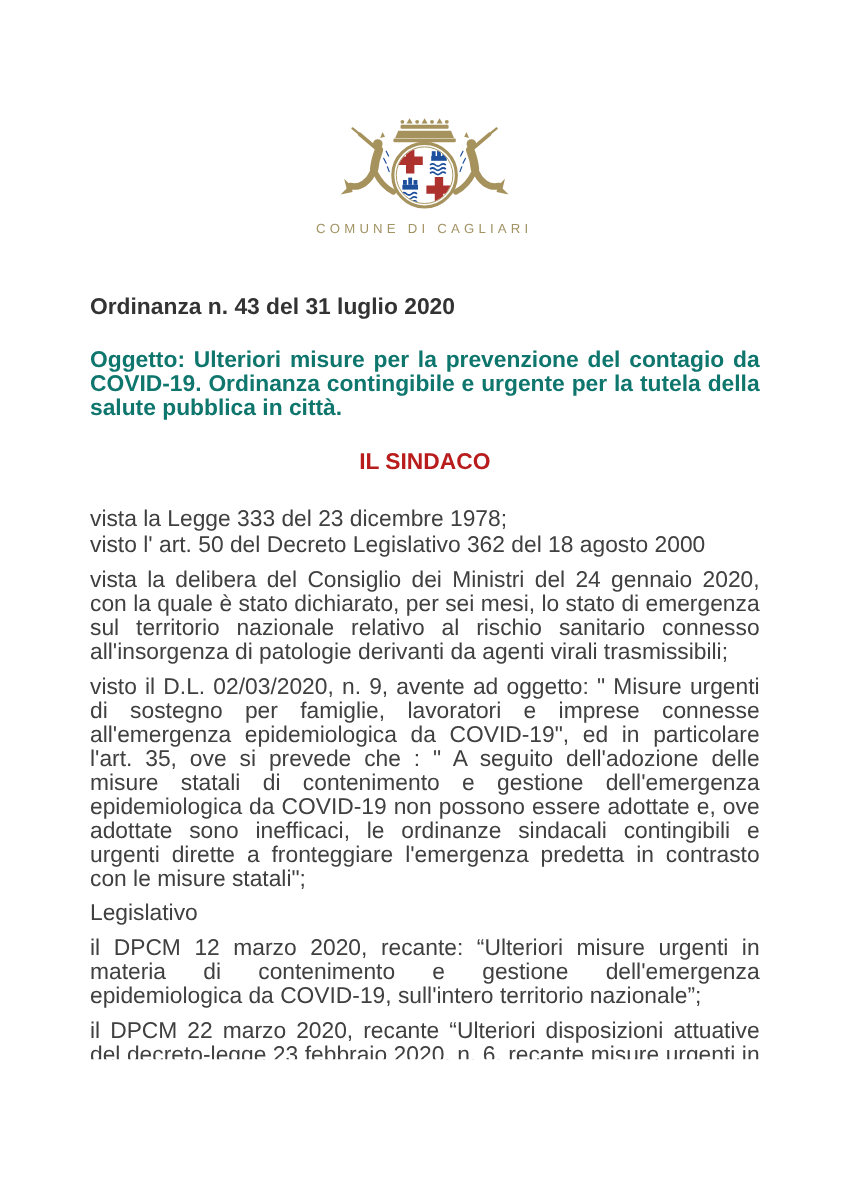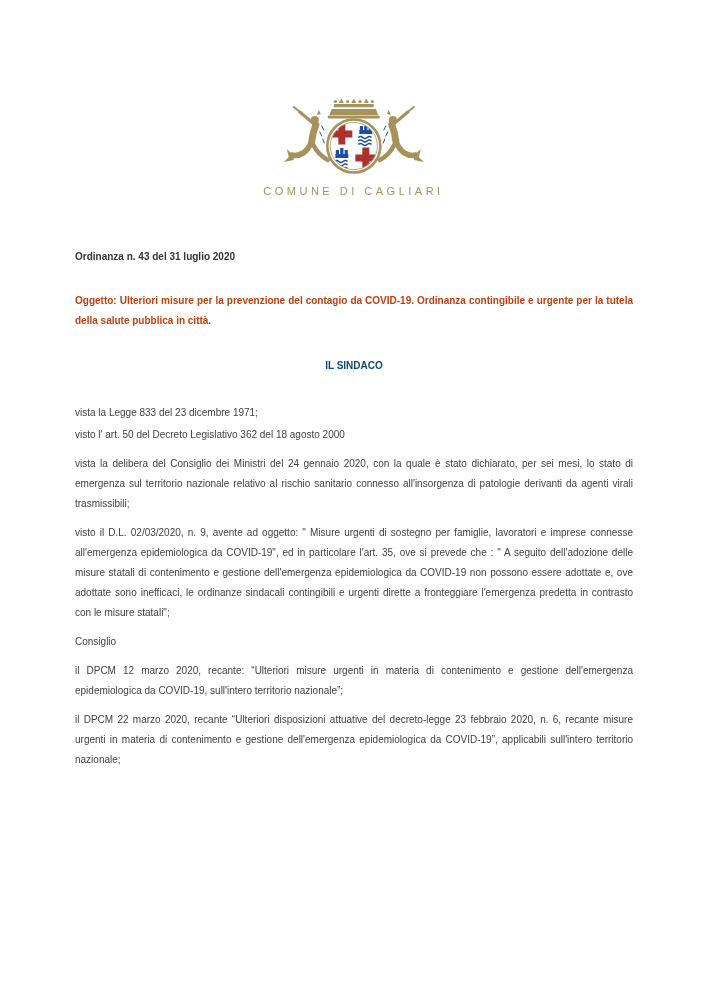--- a/index.html
+++ b/index.html
@@ -26,35 +26,35 @@
     letter-spacing: 3.5px;
     color: #a29365;
     white-space: nowrap;
   }
   .content {
     position: absolute;
     top: 247px;
     left: 75px;
     width: 558px;
   }
-  .content p { margin: 0; font-size: 10px; line-height: 20px; }
+  .content p { margin: 0; font-size: 19px; line-height: 20px; }
   .ordinance-title {
     font-weight: bold;
     color: #333333;
     margin-bottom: 24px !important;
   }
   .subject {
     font-weight: bold;
-    color: #c2410c;
+    color: #0f766e;
     text-align: justify;
     margin-bottom: 25px !important;
   }
   .issuer {
     font-weight: bold;
-    color: #0c4a6e;
+    color: #b91c1c;
     text-align: center;
     margin-bottom: 27px !important;
   }
   .para { text-align: justify; margin-bottom: 9px !important; }
   .para.tight { margin-bottom: 2px !important; }
   .para.justify-last { text-align-last: justify; }
 </style>
 </head>
 <body>
 
@@ -134,23 +134,23 @@
       </g>
     </svg>
     <div class="crest-title">COMUNE DI CAGLIARI</div>
   </header>
 
   <main class="content">
     <p class="ordinance-title">Ordinanza n. 43 del 31 luglio 2020</p>
     <p class="subject">Oggetto: Ulteriori misure per la prevenzione del contagio da COVID-19. Ordinanza contingibile e urgente per la tutela della salute pubblica in città.</p>
     <p class="issuer">IL SINDACO</p>
     <div id="paragraphs">
-        <p class="para tight">vista la Legge 833 del 23 dicembre 1971;</p>
+        <p class="para tight">vista la Legge 333 del 23 dicembre 1978;</p>
         <p class="para">visto l' art. 50  del Decreto Legislativo 362 del 18 agosto 2000</p>
         <p class="para">vista la delibera del Consiglio dei Ministri del 24 gennaio 2020, con la quale è stato dichiarato, per sei mesi, lo stato di emergenza sul territorio nazionale relativo al rischio sanitario connesso all'insorgenza di patologie derivanti da agenti virali trasmissibili;</p>
         <p class="para">visto il D.L. 02/03/2020, n. 9, avente ad oggetto: " Misure urgenti di sostegno per famiglie, lavoratori e imprese connesse all'emergenza epidemiologica da COVID-19", ed in particolare l'art. 35, ove si prevede che : " A seguito dell'adozione delle misure statali di contenimento e gestione dell'emergenza epidemiologica da COVID-19 non possono essere adottate e, ove adottate sono inefficaci, le ordinanze sindacali contingibili e urgenti dirette a fronteggiare l'emergenza predetta in contrasto con le misure statali";</p>
-        <p class="para">Consiglio</p>
+        <p class="para">Legislativo</p>
         <p class="para">il DPCM 12 marzo 2020, recante: “Ulteriori misure urgenti in materia di contenimento e gestione dell'emergenza epidemiologica da COVID-19, sull'intero territorio nazionale”;</p>
         <p class="para">il DPCM 22 marzo 2020, recante “Ulteriori disposizioni attuative del decreto-legge 23 febbraio 2020, n. 6, recante misure urgenti in materia di contenimento e gestione dell'emergenza epidemiologica da COVID-19”,  applicabili sull'intero territorio nazionale;</p>
       </div>
   </main>
 
 </div>
 
 </body></html>

